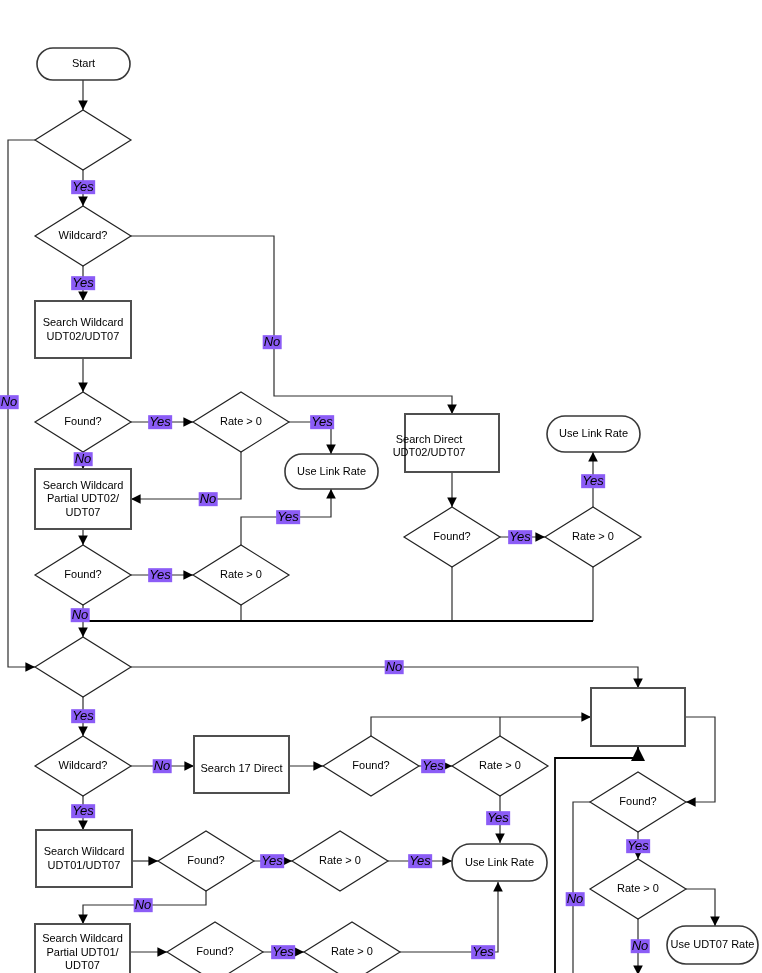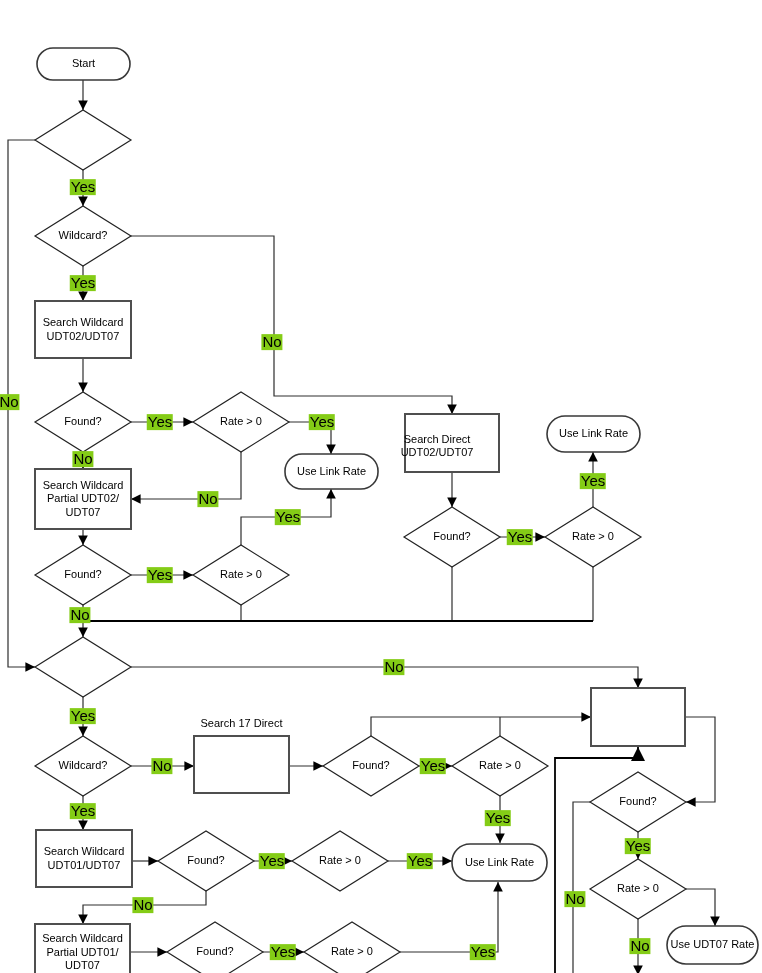--- a/index.html
+++ b/index.html
@@ -7,22 +7,22 @@
           font-family:"Liberation Sans", sans-serif;overflow:hidden;margin-top:44px;}
   .canvas svg{position:absolute;left:0;top:0;}
   .edge{fill:none;stroke:#2e2e2e;stroke-width:1.2;}
   .edge.thick{stroke:#000000;stroke-width:1.8;}
   .proc{fill:#ffffff;stroke:#4f4f4f;stroke-width:2;}
   .dec{fill:#ffffff;stroke:#222222;stroke-width:1.2;}
   .term{fill:#ffffff;stroke:#383838;stroke-width:1.6;}
   .nlabel{position:absolute;display:flex;align-items:center;justify-content:center;
           text-align:center;font-size:11px;line-height:1.22;color:#000;
           white-space:pre-line;pointer-events:none;}
-  .elabel{position:absolute;transform:translate(-50%,-50%);font-size:15px;color:#000;
-          background:#84cc16;padding:0 1px;line-height:1.05;pointer-events:none;}
+  .elabel{position:absolute;transform:translate(-50%,-50%);font-size:13px;color:#000;
+          background:#8b5cf6;padding:0 1px;line-height:1.05;pointer-events:none;font-style:italic;}
 </style>
 </head>
 <body>
 
 <div class="canvas">
 <svg width="762" height="973" viewBox="0 0 762 973">
   <defs>
     <marker id="arr" viewBox="0 0 8 8" refX="8" refY="4" markerWidth="8" markerHeight="8" orient="auto">
       <path d="M0,0 L8,4 L0,8 z" fill="#000"></path>
     </marker>
@@ -111,27 +111,27 @@
 <div class="nlabel" style="left:35px;top:257px;width:96px;height:57px">Search Wildcard
 UDT02/UDT07</div>
 <div class="nlabel" style="left:35px;top:348px;width:96px;height:60px">Found?</div>
 <div class="nlabel" style="left:193px;top:348px;width:96px;height:60px">Rate &gt; 0</div>
 <div class="nlabel" style="left:35px;top:425px;width:96px;height:60px">Search Wildcard
 Partial UDT02/
 UDT07</div>
 <div class="nlabel" style="left:35px;top:501px;width:96px;height:60px">Found?</div>
 <div class="nlabel" style="left:193px;top:501px;width:96px;height:60px">Rate &gt; 0</div>
 <div class="nlabel" style="left:285px;top:410px;width:93px;height:35px">Use Link Rate</div>
-<div class="nlabel" style="left:390px;top:370px;width:94px;height:64px">Search Direct
+<div class="nlabel" style="left:382px;top:370px;width:94px;height:64px">Search Direct
 UDT02/UDT07</div>
 <div class="nlabel" style="left:404px;top:463px;width:96px;height:60px">Found?</div>
 <div class="nlabel" style="left:545px;top:463px;width:96px;height:60px">Rate &gt; 0</div>
 <div class="nlabel" style="left:547px;top:372px;width:93px;height:36px">Use Link Rate</div>
 <div class="nlabel" style="left:35px;top:692px;width:96px;height:60px">Wildcard?</div>
-<div class="nlabel" style="left:194px;top:651px;width:95px;height:57px">Search 17 Direct</div>
+<div class="nlabel" style="left:194px;top:696px;width:95px;height:57px">Search 17 Direct</div>
 <div class="nlabel" style="left:323px;top:692px;width:96px;height:60px">Found?</div>
 <div class="nlabel" style="left:452px;top:692px;width:96px;height:60px">Rate &gt; 0</div>
 <div class="nlabel" style="left:36px;top:786px;width:96px;height:57px">Search Wildcard
 UDT01/UDT07</div>
 <div class="nlabel" style="left:158px;top:787px;width:96px;height:60px">Found?</div>
 <div class="nlabel" style="left:292px;top:787px;width:96px;height:60px">Rate &gt; 0</div>
 <div class="nlabel" style="left:452px;top:800px;width:95px;height:37px">Use Link Rate</div>
 <div class="nlabel" style="left:35px;top:880px;width:95px;height:57px">Search Wildcard
 Partial UDT01/
 UDT07</div>

